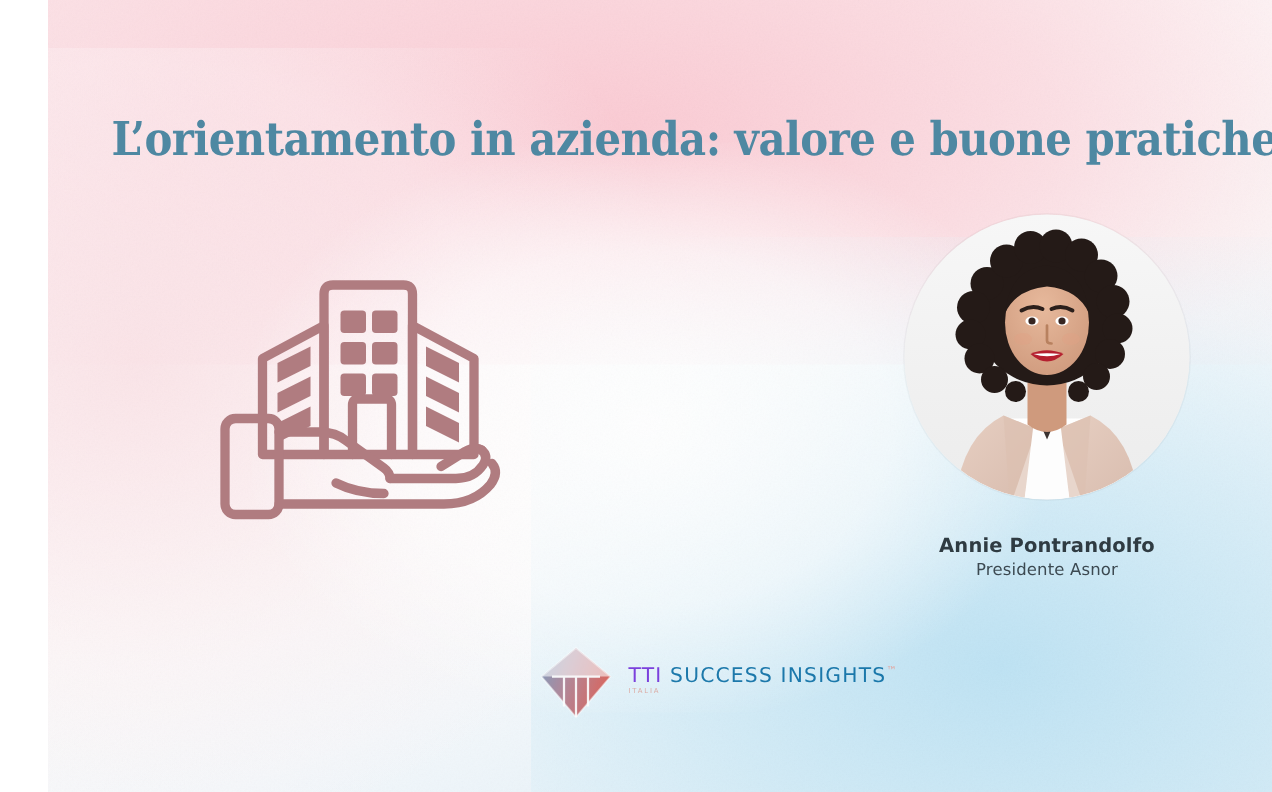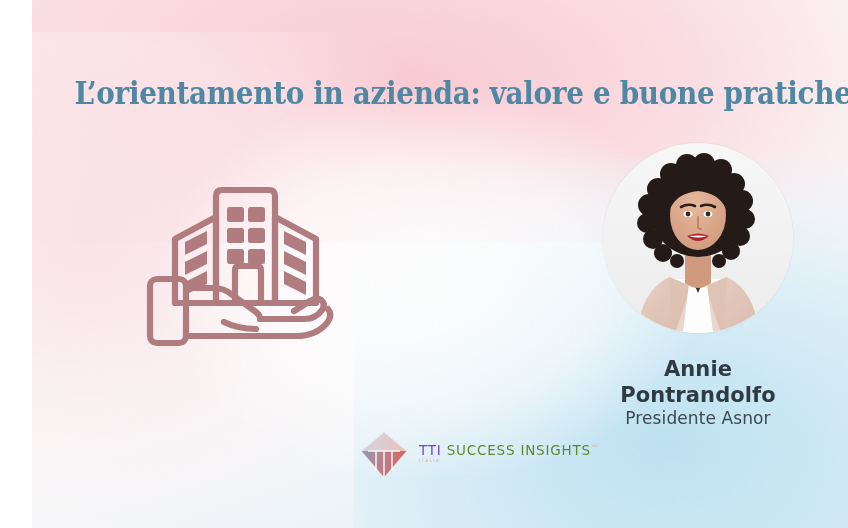--- a/index.html
+++ b/index.html
@@ -137,29 +137,29 @@
     width: 190px;
     height: 190px;
   }
   .speaker-meta {
     margin-top: 24px;
     text-align: center;
   }
   .speaker-name {
     font-family: "DejaVu Sans", "Liberation Sans", sans-serif;
     font-weight: bold;
-    font-size: 21px;
+    font-size: 13px;
     color: #2f3b42;
     line-height: 1.22;
     letter-spacing: 0.1px;
   }
   .speaker-role {
     font-family: "DejaVu Sans", "Liberation Sans", sans-serif;
     font-weight: normal;
-    font-size: 17px;
+    font-size: 11px;
     color: #3c4951;
     line-height: 1.25;
     letter-spacing: 0.1px;
   }
 
   
   .logo {
     position: absolute;
     left: 326px;
     top: 427px;
@@ -179,21 +179,21 @@
     padding-bottom: 2px;
   }
   .logo-wordmark {
     font-family: "DejaVu Sans", "Liberation Sans", sans-serif;
     font-size: 13.5px;
     letter-spacing: 0.8px;
     line-height: 1;
     white-space: nowrap;
   }
   .logo-tti { color: #6d28d9; }
-  .logo-si { color: #4d7c0f; }
+  .logo-si { color: #0369a1; }
   .logo-tm {
     color: #e79a90;
     font-size: 7px;
     vertical-align: super;
   }
   .logo-tagline {
     margin-top: 2px;
     font-family: "DejaVu Sans", "Liberation Sans", sans-serif;
     font-size: 4.6px;
     letter-spacing: 1.2px;

